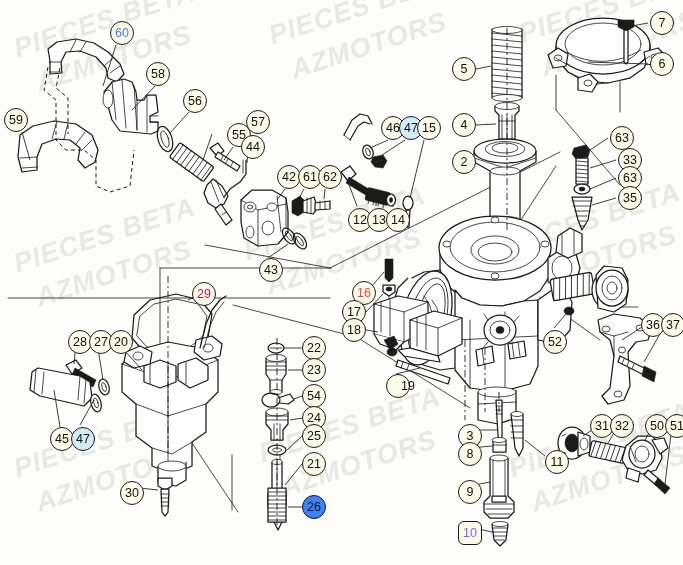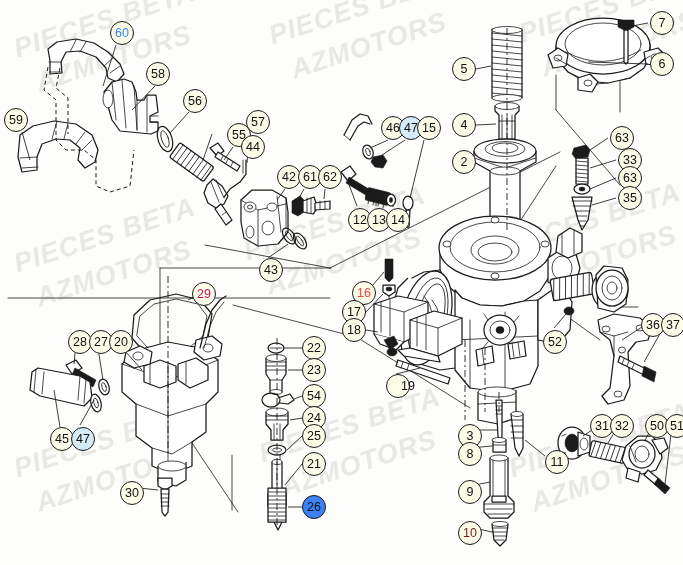--- a/index.html
+++ b/index.html
@@ -729,20 +729,20 @@
       <div class="callout" style="left: 302px; top: 358px; background: rgb(251, 251, 232); border-color: rgb(27, 27, 27); color: rgb(17, 17, 17);">23</div>
       <div class="callout" style="left: 302px; top: 384px; background: rgb(251, 251, 232); border-color: rgb(27, 27, 27); color: rgb(17, 17, 17);">54</div>
       <div class="callout" style="left: 302px; top: 406px; background: rgb(251, 251, 232); border-color: rgb(27, 27, 27); color: rgb(17, 17, 17);">24</div>
       <div class="callout" style="left: 302px; top: 424px; background: rgb(251, 251, 232); border-color: rgb(27, 27, 27); color: rgb(17, 17, 17);">25</div>
       <div class="callout" style="left: 302px; top: 452px; background: rgb(251, 251, 232); border-color: rgb(27, 27, 27); color: rgb(17, 17, 17);">21</div>
       <div class="callout" style="left: 302px; top: 495px; background: #3b82f6; border-color: rgb(27, 27, 27); color: rgb(17, 17, 17);">26</div>
       <div class="callout" style="left: 458px; top: 424px; background: rgb(251, 251, 232); border-color: rgb(27, 27, 27); color: rgb(17, 17, 17);">3</div>
       <div class="callout" style="left: 458px; top: 442px; background: rgb(251, 251, 232); border-color: rgb(27, 27, 27); color: rgb(17, 17, 17);">8</div>
       <div class="callout" style="left: 545px; top: 450px; background: rgb(251, 251, 232); border-color: rgb(27, 27, 27); color: rgb(17, 17, 17);">11</div>
       <div class="callout" style="left: 458px; top: 480px; background: rgb(251, 251, 232); border-color: rgb(27, 27, 27); color: rgb(17, 17, 17);">9</div>
-      <div class="callout" style="left: 458px; top: 521px; background: rgb(251, 251, 232); border-color: rgb(27, 27, 27); color: #7f1d1d;">10</div>
+      <div class="callout" style="left: 458px; top: 521px; background: rgb(251, 251, 232); border-color: rgb(27, 27, 27); color: #8b5cf6; border-radius: 6px;">10</div>
       <div class="callout" style="left: 590px; top: 414px; background: rgb(251, 251, 232); border-color: rgb(27, 27, 27); color: rgb(17, 17, 17);">31</div>
       <div class="callout" style="left: 610px; top: 414px; background: rgb(251, 251, 232); border-color: rgb(27, 27, 27); color: rgb(17, 17, 17);">32</div>
       <div class="callout" style="left: 645px; top: 414px; background: rgb(251, 251, 232); border-color: rgb(27, 27, 27); color: rgb(17, 17, 17);">50</div>
       <div class="callout" style="left: 665px; top: 414px; background: rgb(251, 251, 232); border-color: rgb(27, 27, 27); color: rgb(17, 17, 17);">51</div>
     </div>
 
 </div>
 
 </body></html>

